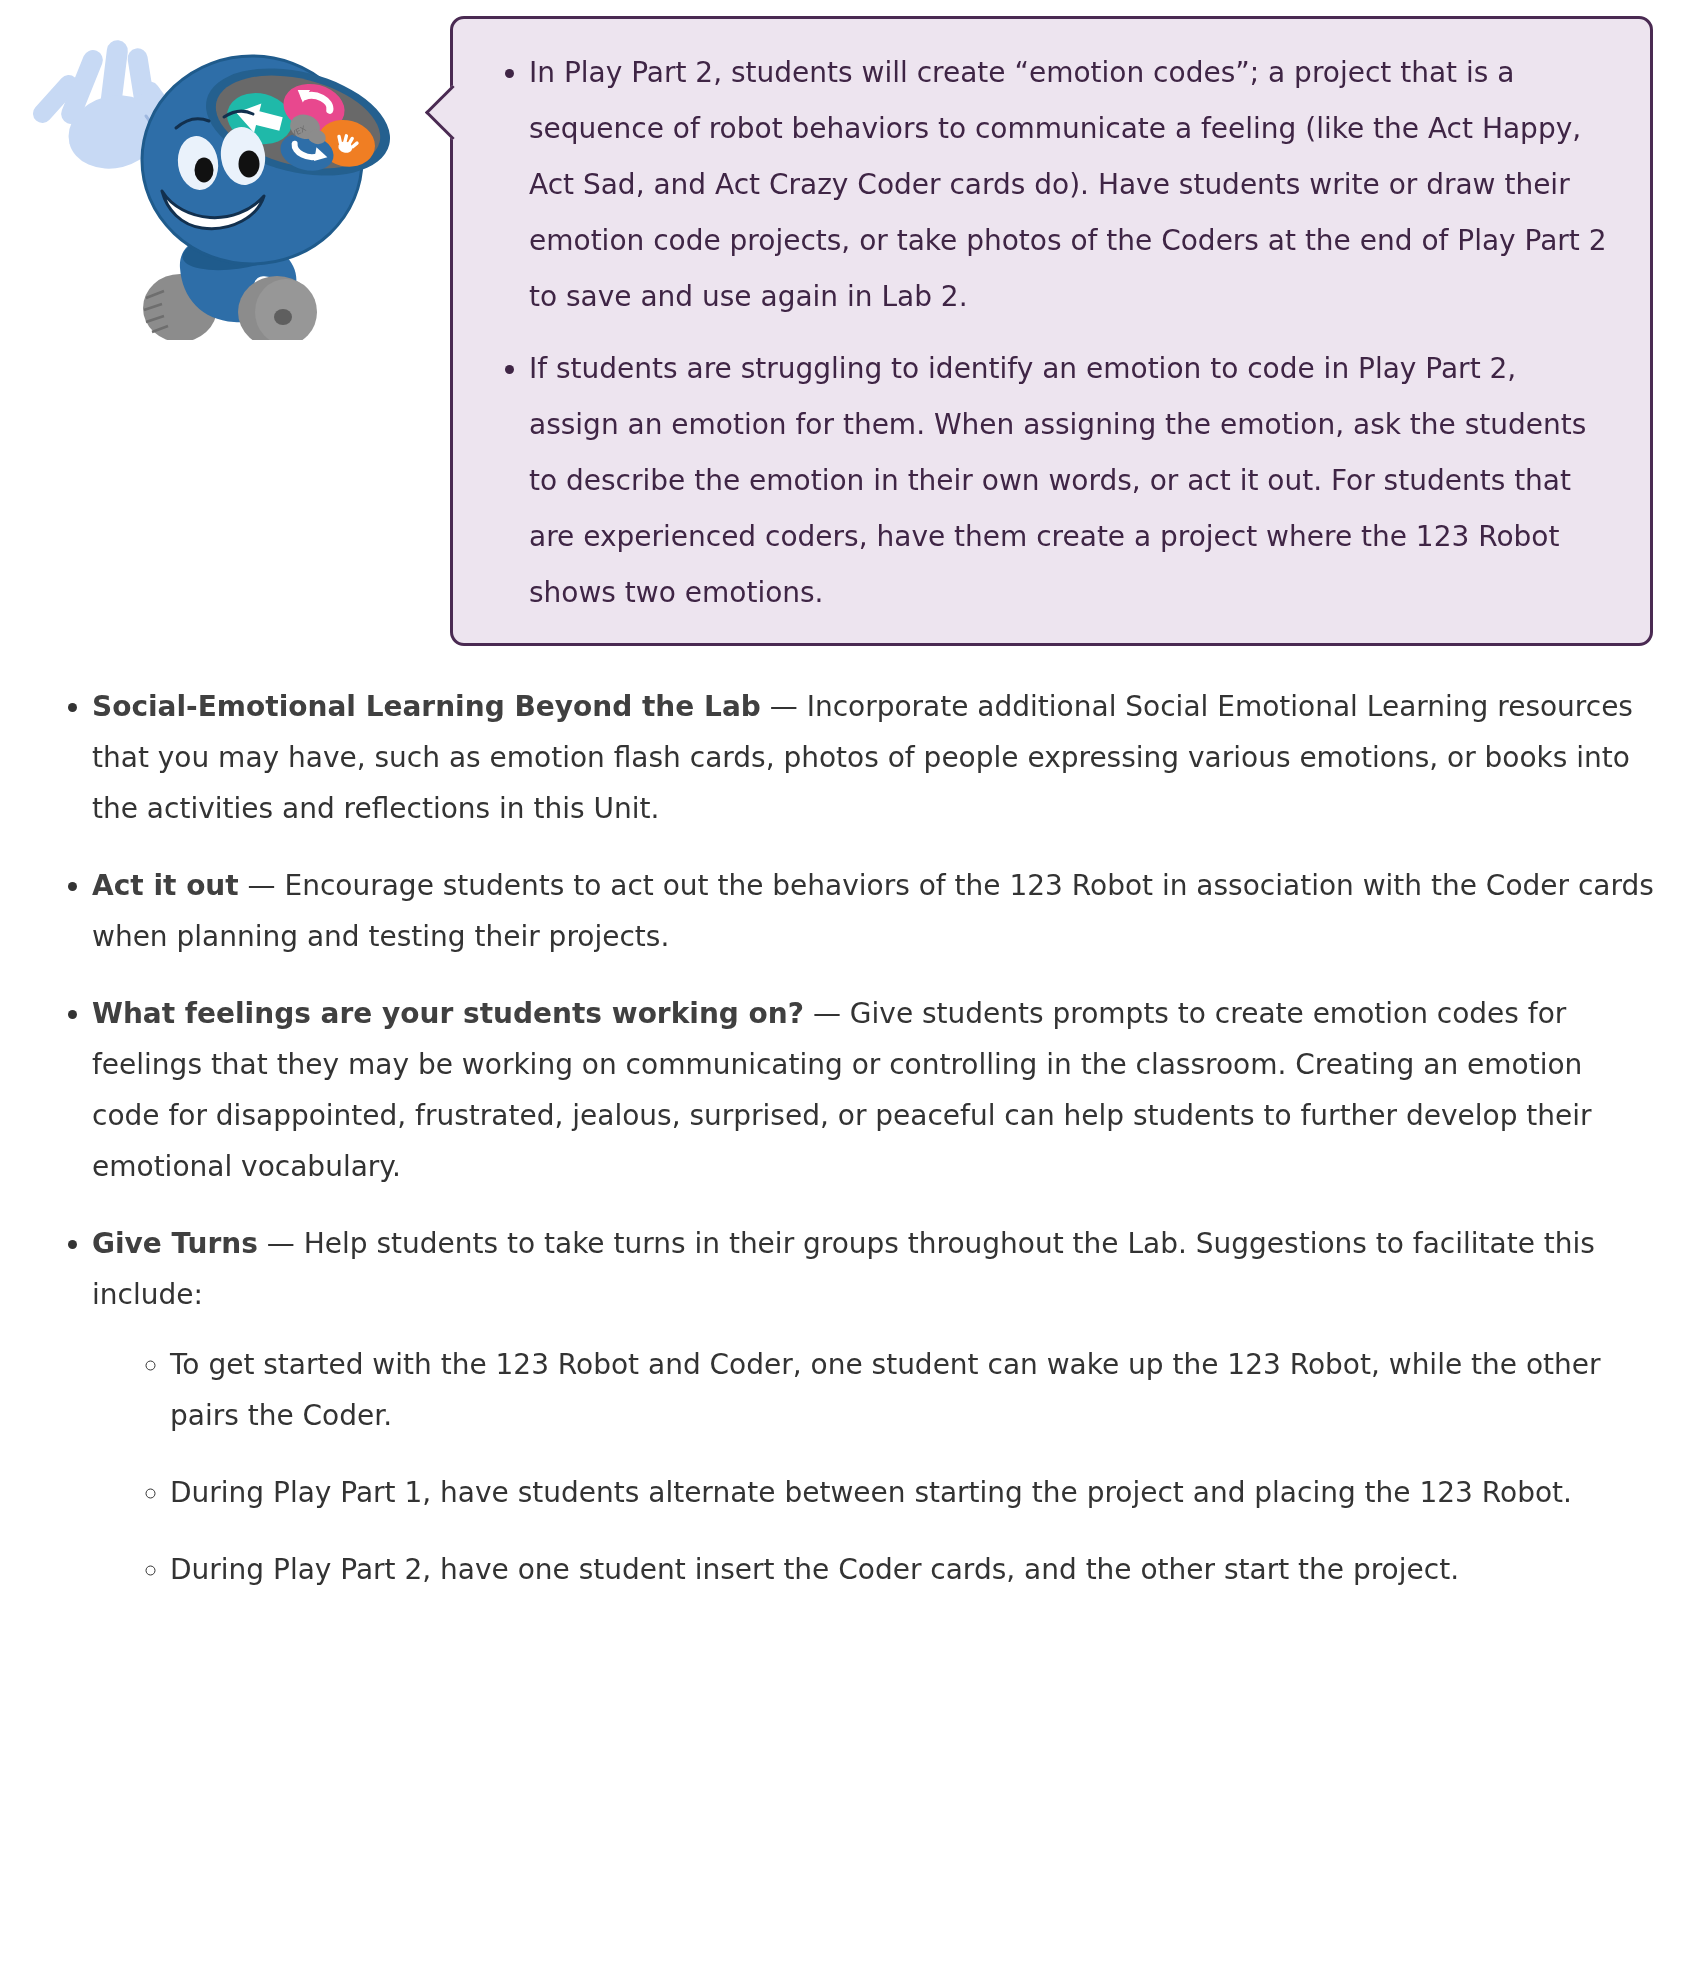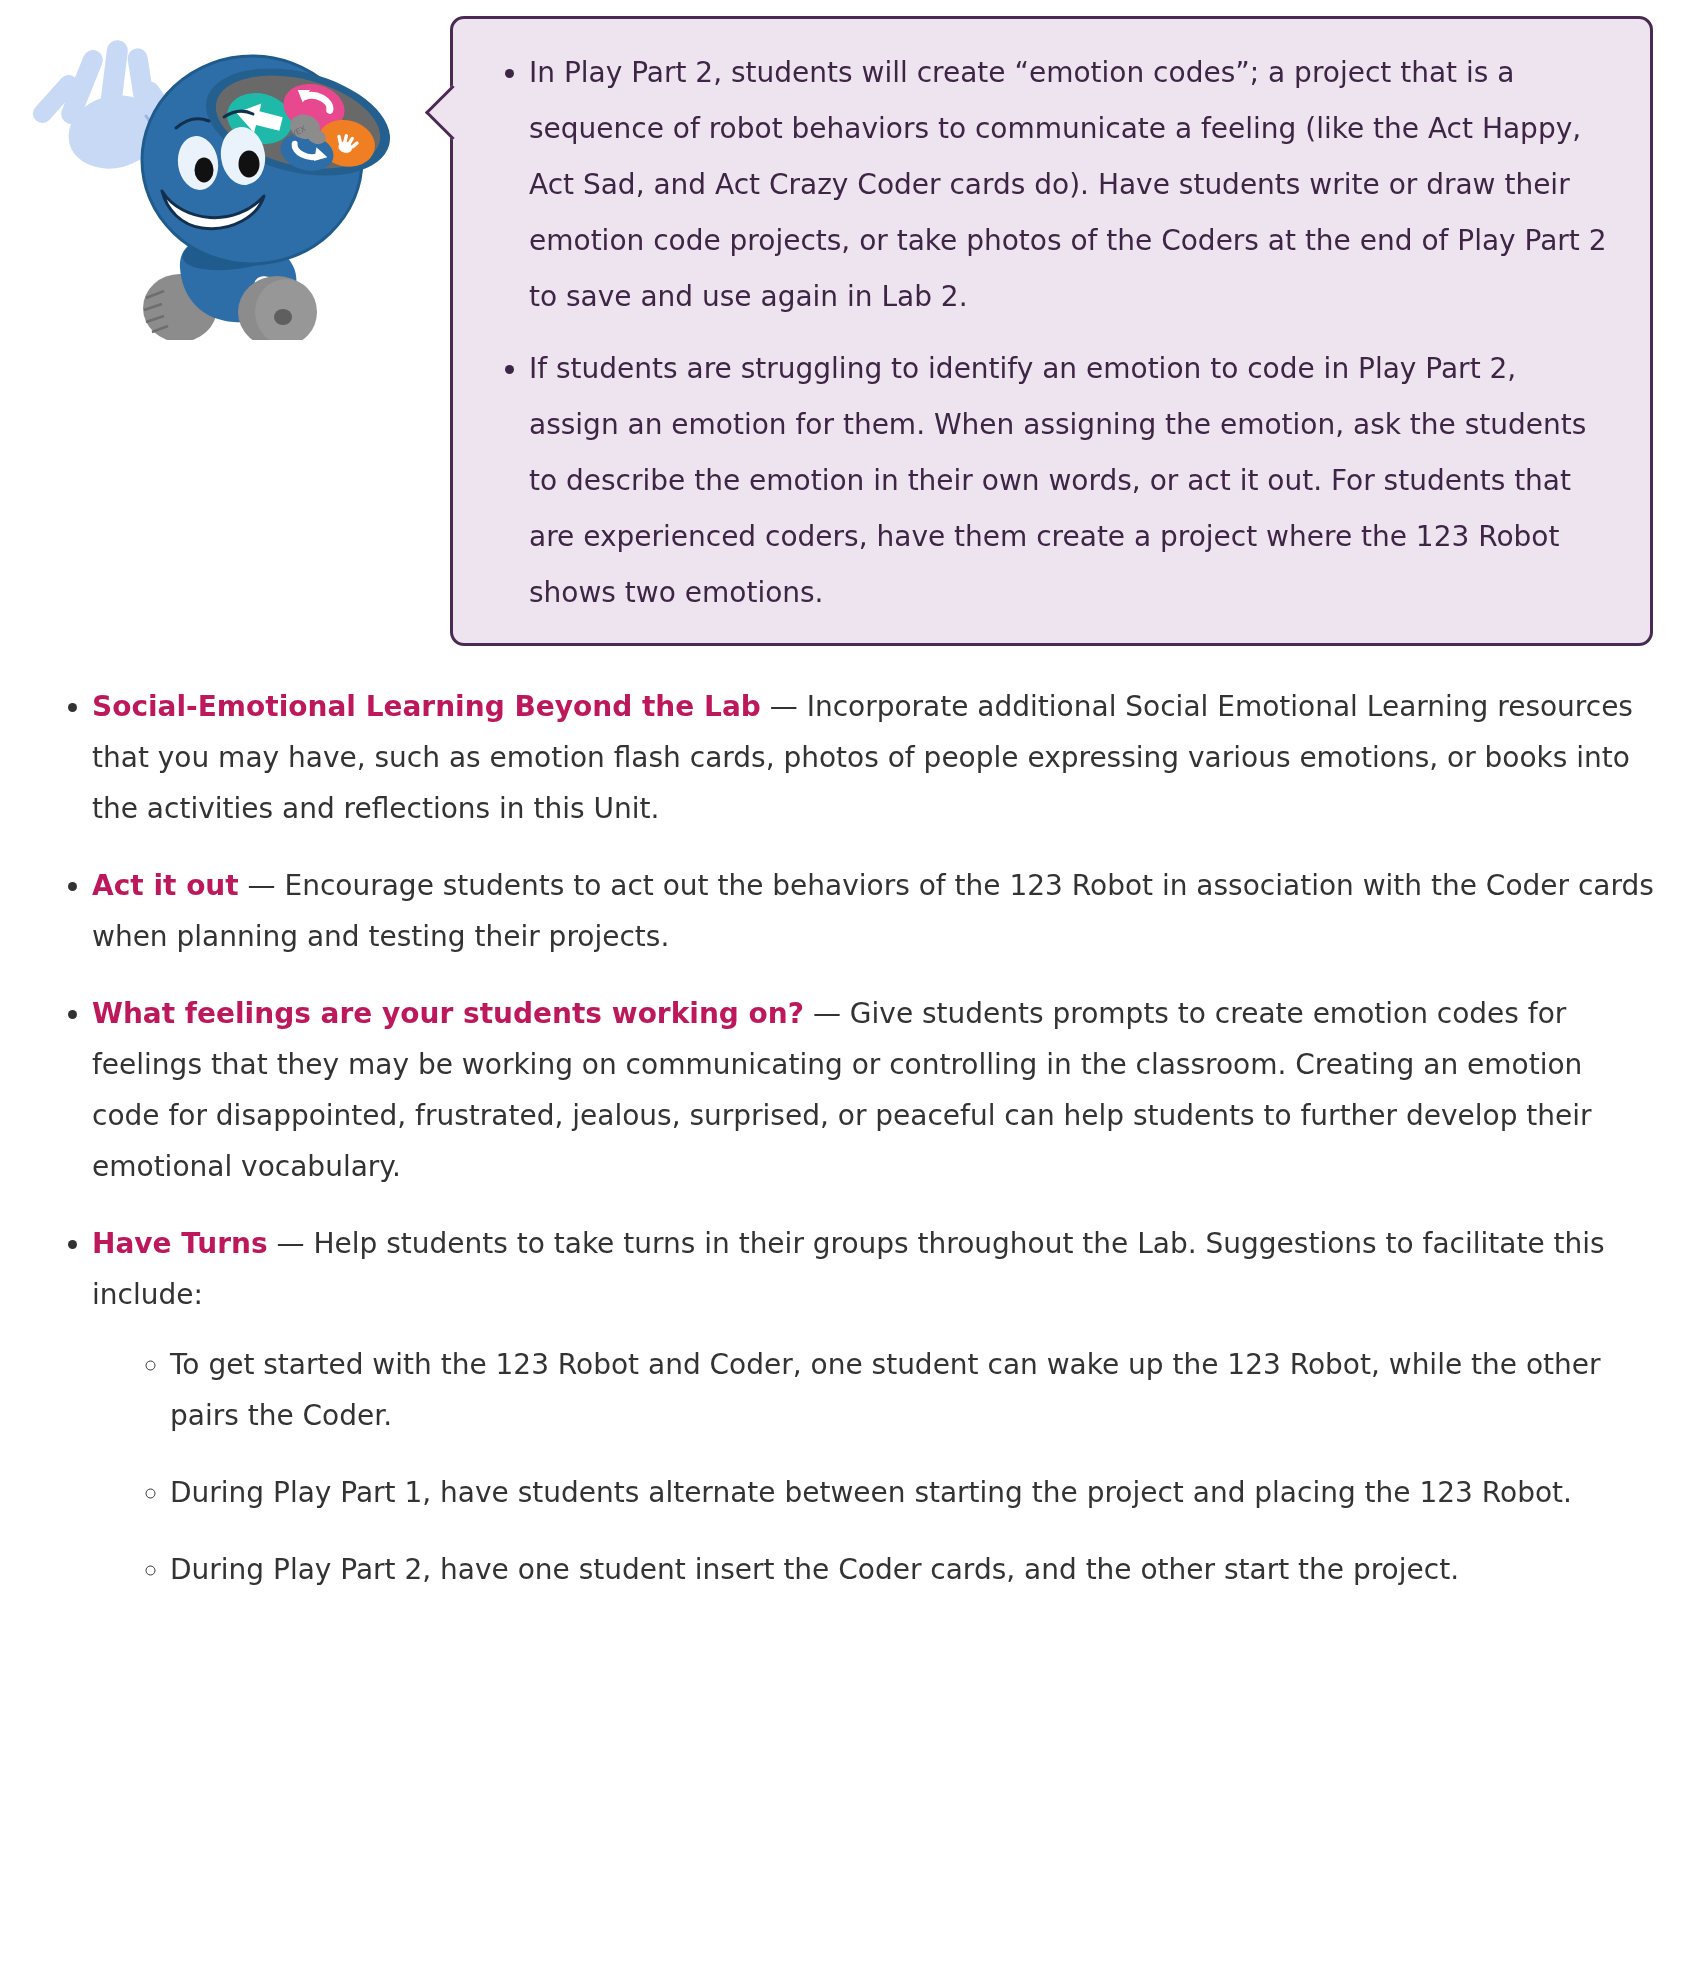--- a/index.html
+++ b/index.html
@@ -82,21 +82,21 @@
     margin: 36px 0 0 0;
     padding-left: 62px;
     list-style: disc;
   }
   ul.strategies > li {
     font-size: 28px;
     line-height: 1.82;
     color: #333333;
     margin-bottom: 26px;
   }
-  ul.strategies strong { font-weight: bold; color: #be185d; }
+  ul.strategies strong { font-weight: bold; color: #404040; }
   ul.sub-strategies {
     margin: 20px 0 0 0;
     padding-left: 78px;
     list-style: circle;
   }
   ul.sub-strategies > li {
     font-size: 28px;
     line-height: 1.82;
     color: #333333;
     margin-bottom: 26px;
@@ -224,21 +224,21 @@
     </li>
     <li>
       <strong>Act it out</strong>
       <span>— Encourage students to act out the behaviors of the 123 Robot in association with the Coder cards when planning and testing their projects.</span>
     </li>
     <li>
       <strong>What feelings are your students working on?</strong>
       <span>— Give students prompts to create emotion codes for feelings that they may be working on communicating or controlling in the classroom. Creating an emotion code for disappointed, frustrated, jealous, surprised, or peaceful can help students to further develop their emotional vocabulary.</span>
     </li>
     <li>
-      <strong>Have Turns</strong>
+      <strong>Give Turns</strong>
       <span>— Help students to take turns in their groups throughout the Lab. Suggestions to facilitate this include:</span>
       <ul class="sub-strategies">
         <li>To get started with the 123 Robot and Coder, one student can wake up the 123 Robot, while the other pairs the Coder.</li>
         <li>During Play Part 1, have students alternate between starting the project and placing the 123 Robot.</li>
         <li>During Play Part 2, have one student insert the Coder cards, and the other start the project.</li>
       </ul>
     </li>
   </ul>
 
 </div>

